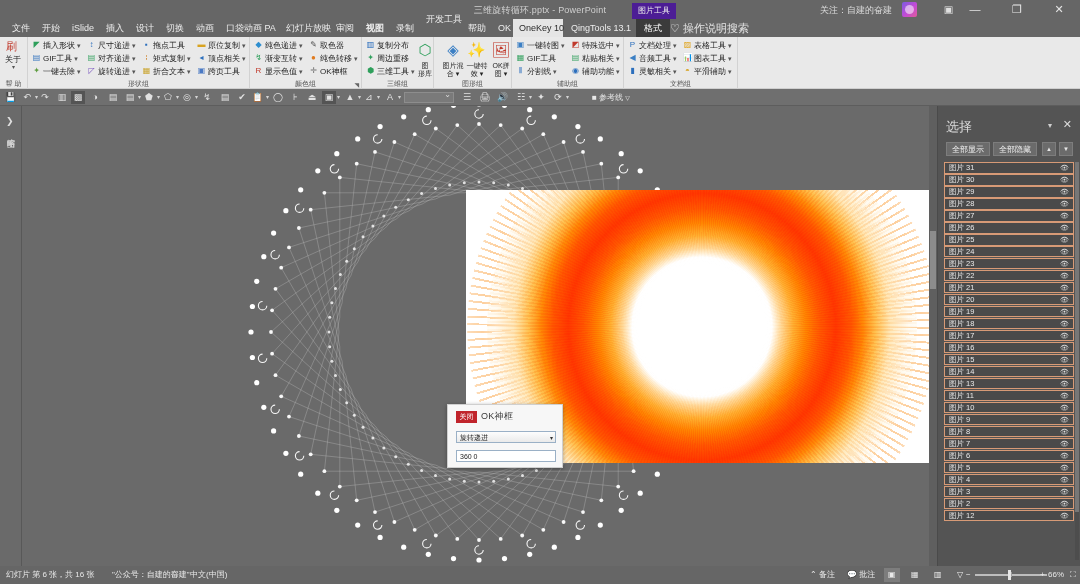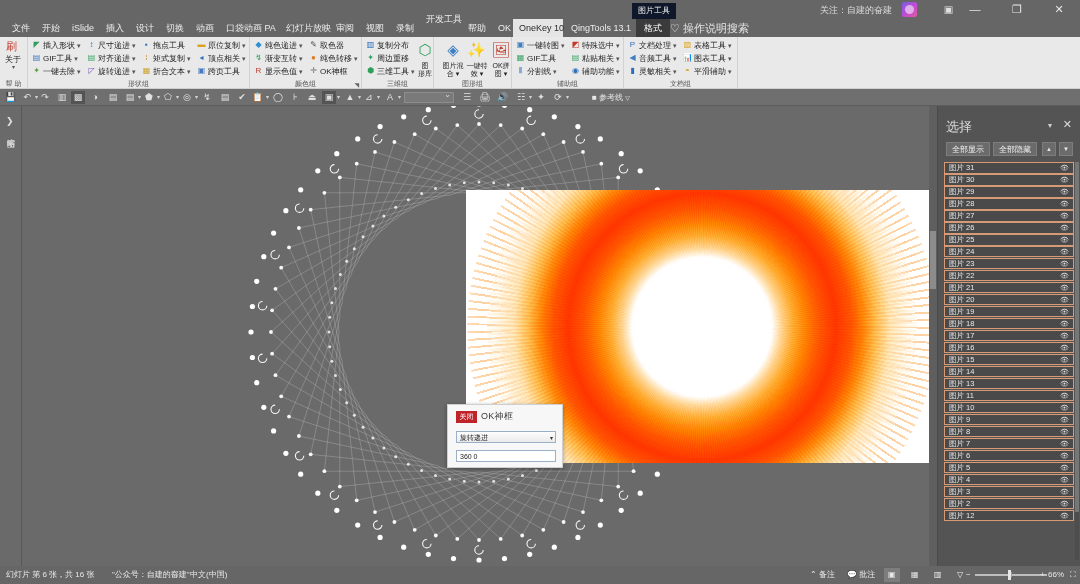--- a/index.html
+++ b/index.html
@@ -57,21 +57,21 @@
   }
   .tab {
     position: absolute; top: 0; height: 18px; line-height: 18px;
     font-size: 9px; color: #ededed; padding: 0 6px; white-space: nowrap;
   }
   .tab.active {
     background: #e5e5e5; color: #2b2b2b;
   }
   .ctxgroup {
     position: absolute; top: 3px; height: 16px;
-    background: #0f172a; color: #e9e9e9; font-size: 8px;
+    background: #4c1d95; color: #e9e9e9; font-size: 8px;
     line-height: 16px; text-align: right; padding: 0 6px; white-space: nowrap;
   }
   .ctxtab {
     position: absolute; top: 19px; height: 18px; line-height: 18px;
     background: #3b3b3b; color: #ffffff; font-size: 9px;
     padding: 0 8px; white-space: nowrap;
   }
   .tellme {
     position: absolute; top: 19px; height: 18px; line-height: 18px;
     font-size: 11px; color: #e5e5e5; white-space: nowrap;
@@ -320,20 +320,21 @@
   .ztick {
     position: absolute; top: 6px; width: 1px; height: 5px; background: #9e9e9e;
   }
 </style>
 </head>
 <body>
 
 <div id="app">
 
   <div class="titlebar">
+    <div class="title-text">三维旋转循环.pptx  -  PowerPoint</div>
     <div class="acct">关注：自建的奋建</div>
     <div class="avatar"></div>
     <div class="ribbon-opts">▣</div>
     <div class="wbtn min">—</div>
     <div class="wbtn max">❐</div>
     <div class="wbtn close">✕</div>
     <div class="share">
       <span class="ico">👤</span><span>共享</span>
     </div>
   </div>
@@ -343,21 +344,21 @@
       <div class="tab" style="left: 6px; width: 26px; top: 19px; position: absolute; text-align: center;">文件</div>
       <div class="tab" style="left: 36px; width: 26px; top: 19px; position: absolute; text-align: center;">开始</div>
       <div class="tab" style="left: 66px; width: 30px; top: 19px; position: absolute; text-align: center;">iSlide</div>
       <div class="tab" style="left: 100px; width: 26px; top: 19px; position: absolute; text-align: center;">插入</div>
       <div class="tab" style="left: 130px; width: 26px; top: 19px; position: absolute; text-align: center;">设计</div>
       <div class="tab" style="left: 160px; width: 26px; top: 19px; position: absolute; text-align: center;">切换</div>
       <div class="tab" style="left: 190px; width: 26px; top: 19px; position: absolute; text-align: center;">动画</div>
       <div class="tab" style="left: 220px; width: 56px; top: 19px; position: absolute; text-align: center;">口袋动画 PA</div>
       <div class="tab" style="left: 280px; width: 46px; top: 19px; position: absolute; text-align: center;">幻灯片放映</div>
       <div class="tab" style="left: 330px; width: 26px; top: 19px; position: absolute; text-align: center;">审阅</div>
-      <div class="tab" style="left: 360px; width: 26px; top: 19px; position: absolute; text-align: center;">视图</div>
+      <div class="tab" style="left: 360px; width: 26px; top: 19px; position: absolute; text-align: center; font-weight: bold;">视图</div>
       <div class="tab" style="left: 390px; width: 26px; top: 19px; position: absolute; text-align: center;">录制</div>
       <div class="tab" style="left: 420px; width: 38px; top: 10px; position: absolute; text-align: right;">开发工具</div>
       <div class="tab" style="left: 462px; width: 26px; top: 19px; position: absolute; text-align: center;">帮助</div>
       <div class="tab" style="left: 492px; width: 36px; top: 19px; position: absolute; text-align: center;">OK Plus</div>
       <div class="tab active" style="left: 513px; width: 50px; top: 19px; position: absolute; text-align: center;">OneKey 10</div>
       <div class="tab" style="left: 565px; width: 62px; top: 19px; position: absolute; text-align: right;">QingTools 13.1</div>
     </div>
   <div class="ctxgroup" style="left: 632px;">图片工具</div>
   <div class="ctxtab" style="left: 636px;">格式</div>
   <div class="tellme" style="left: 670px;">

